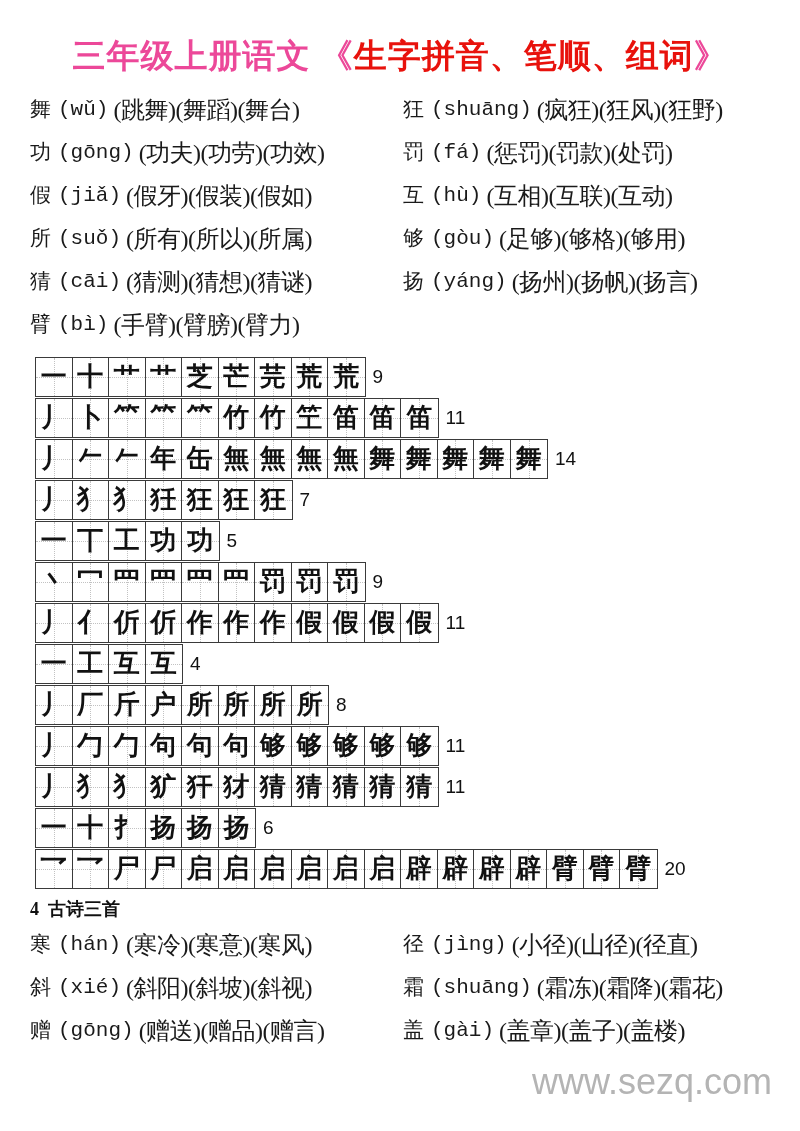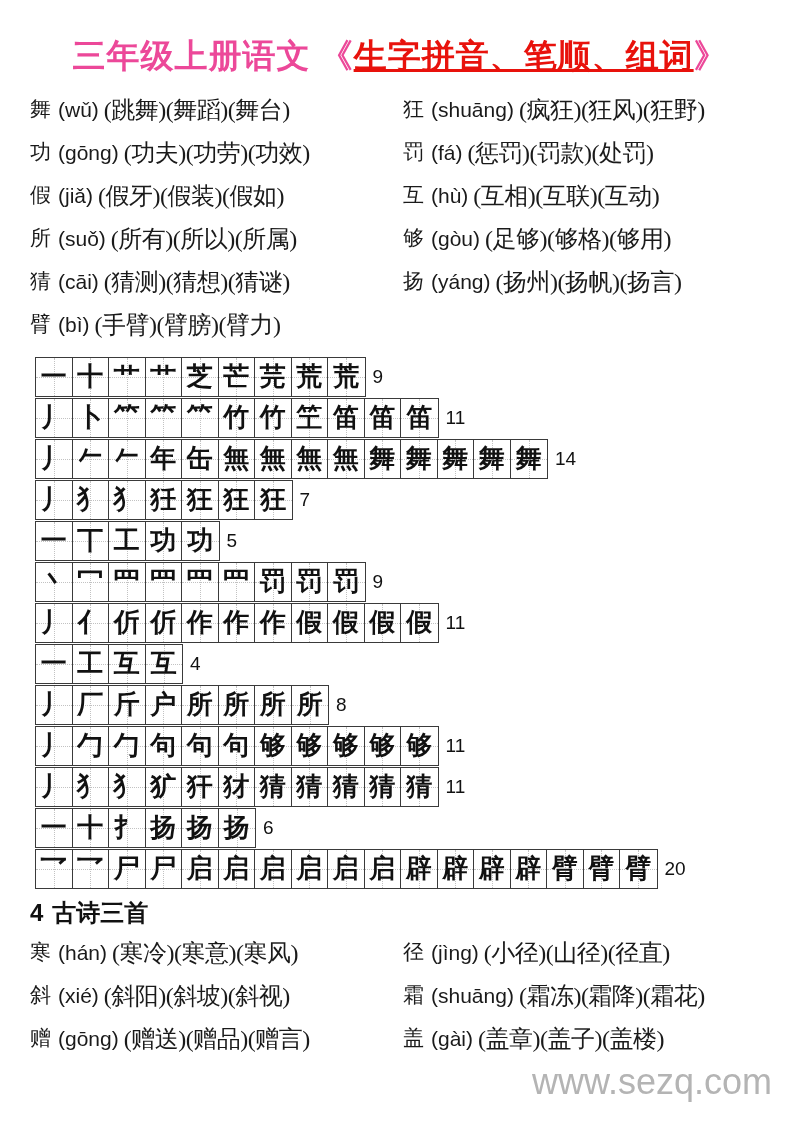--- a/index.html
+++ b/index.html
@@ -20,21 +20,21 @@
     text-align: center;
     font-family: "Liberation Serif", "DejaVu Serif", serif;
     font-weight: bold;
     font-size: 33px;
     letter-spacing: 1px;
     padding-top: 38px;
     white-space: nowrap;
     line-height: 1.1;
   }
   #page-title .blk { color: #ec4899; }
-  #page-title .red { color: #e8120c; text-decoration: underline; }
+  #page-title .red { color: #e8120c; }
 
   
   .vocab-block {
     display: flex;
     padding: 0 24px 0 30px;
     column-gap: 0px;
   }
   .vocab-col { width: 375px; }
   .vocab-row {
     height: 43px;
@@ -43,21 +43,21 @@
     white-space: nowrap;
     font-size: 21px;
     line-height: 1;
   }
   .vocab-row .hz {
     font-family: "Liberation Serif", "DejaVu Serif", serif;
     font-size: 21px;
     margin-right: 7px;
   }
   .vocab-row .py {
-    font-family: Liberation Sans, sans-serif;
+    font-family: Liberation Mono, monospace;
     font-size: 21px;
     margin-right: 5px;
     letter-spacing: 0px;
   }
   .vocab-row .wd {
     font-family: "Liberation Serif", "DejaVu Serif", serif;
     font-size: 24px;
     letter-spacing: -0.5px;
   }
 
@@ -117,23 +117,23 @@
     font-family: "Liberation Sans", "DejaVu Sans", sans-serif;
     font-size: 19px;
     color: #111;
   }
 
   
   .section-heading {
     padding-left: 30px;
     margin-top: 9px;
     margin-bottom: 2px;
-    font-family: Liberation Sans, sans-serif;
+    font-family: Liberation Serif, serif;
     font-weight: bold;
-    font-size: 24px;
+    font-size: 18px;
     color: #111;
     white-space: nowrap;
   }
   .section-heading .num { margin-right: 9px; }
 
   
   #watermark {
     position: absolute;
     right: 28px;
     bottom: 28px;

